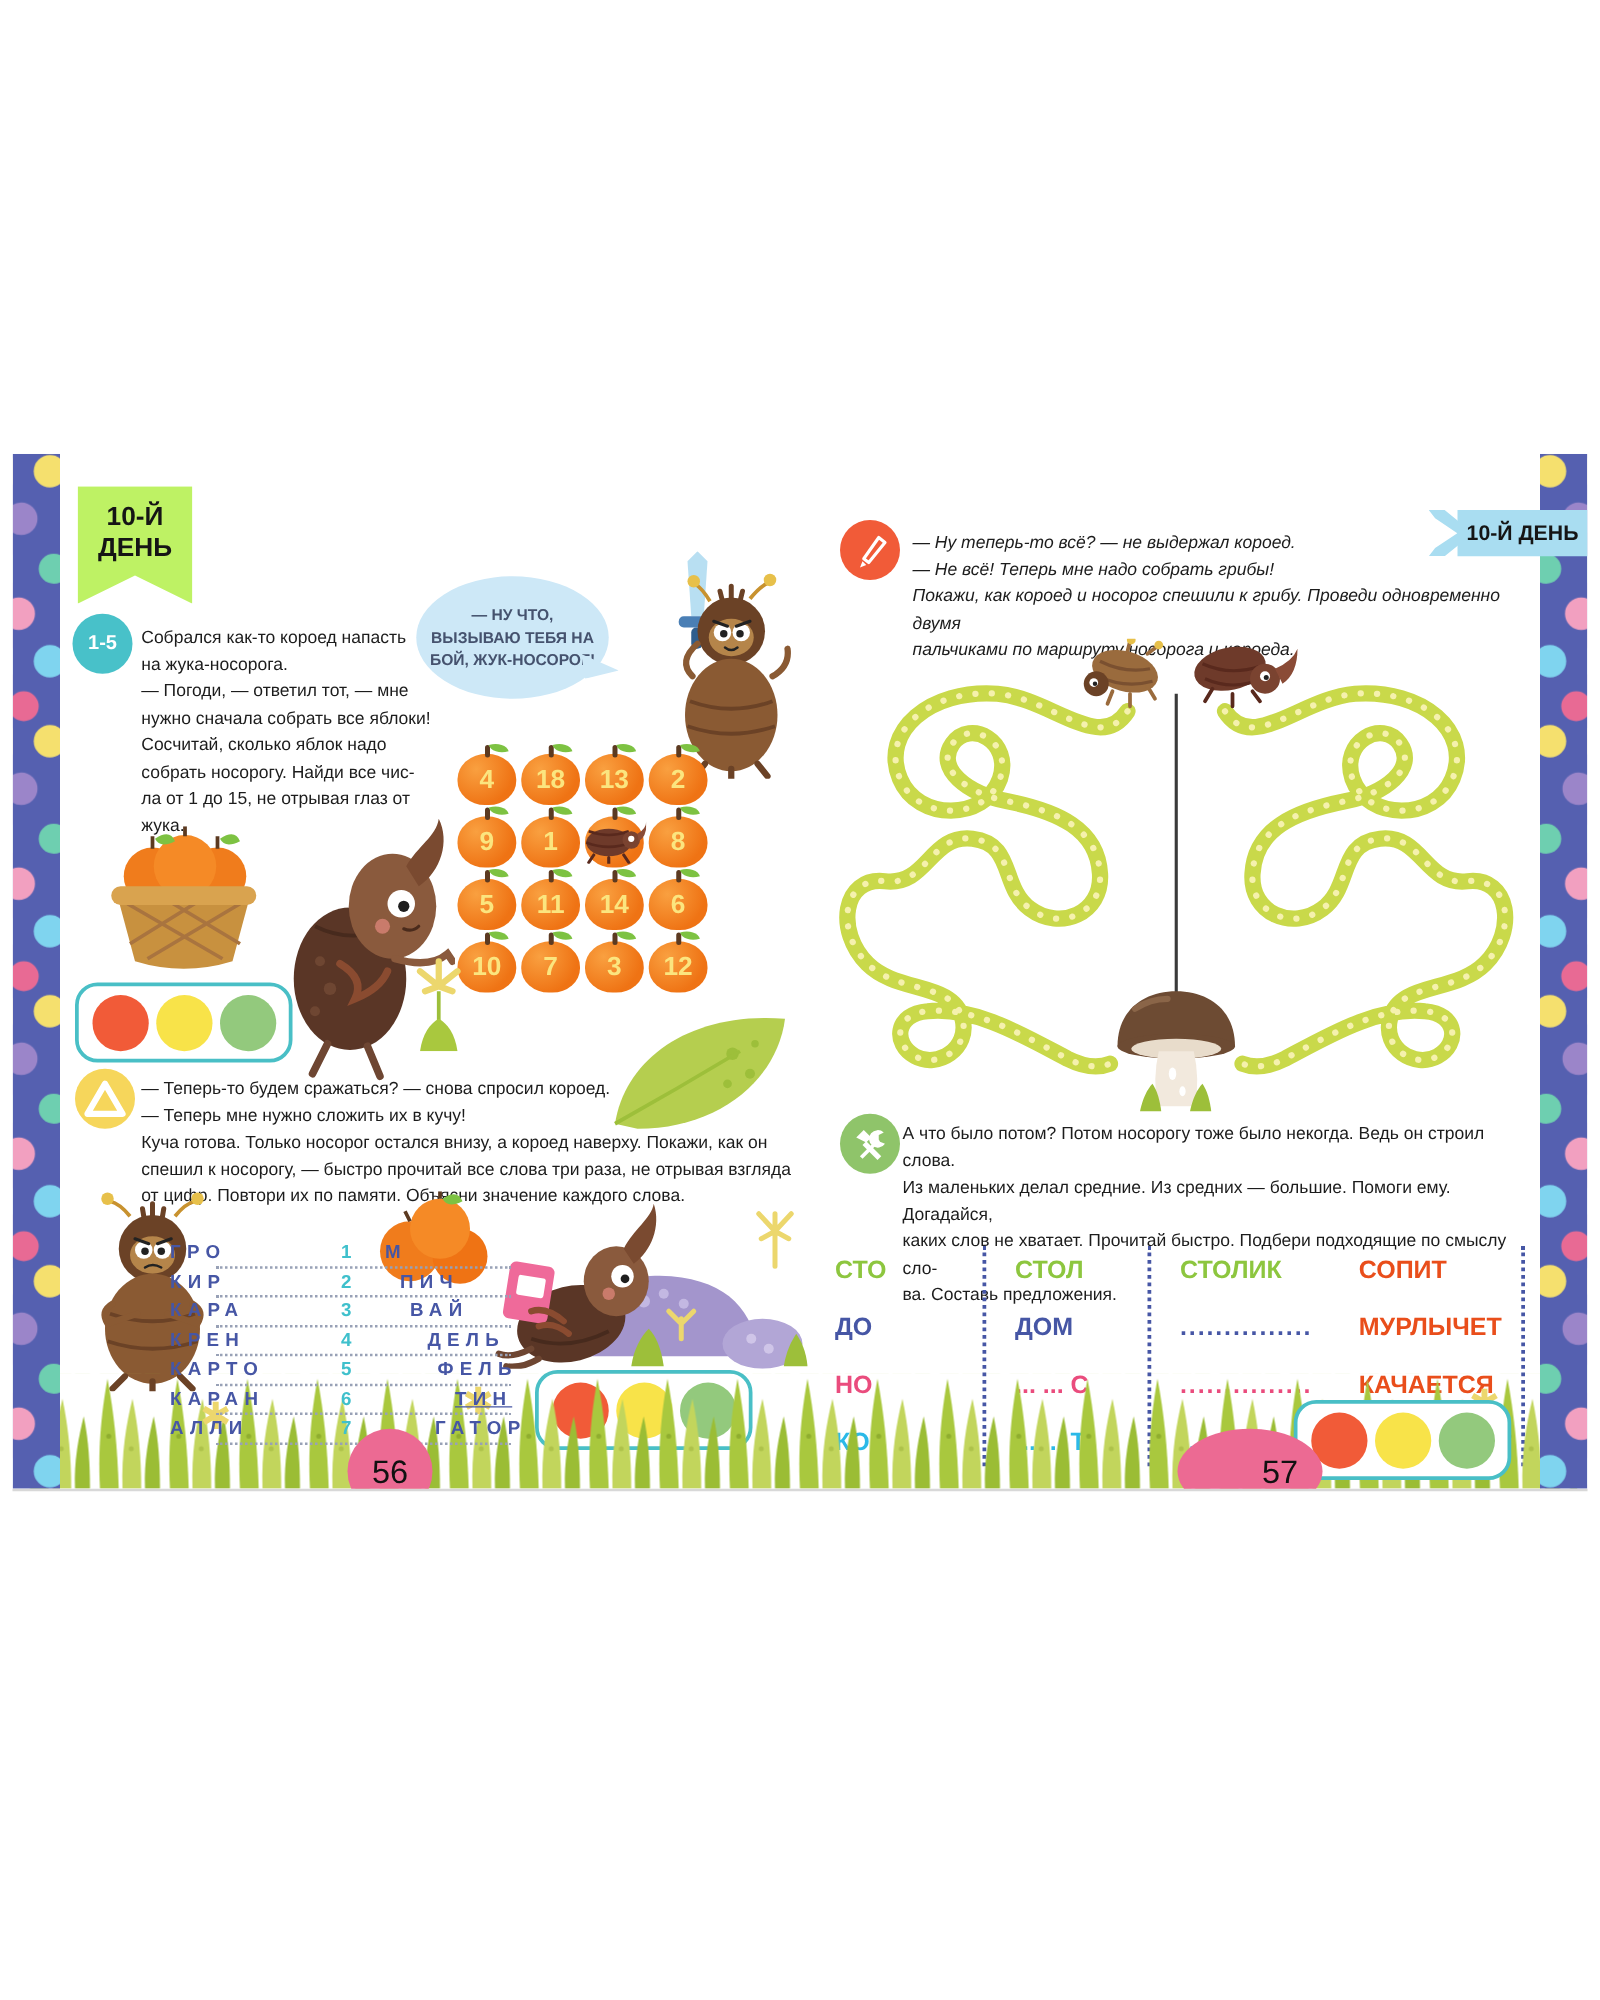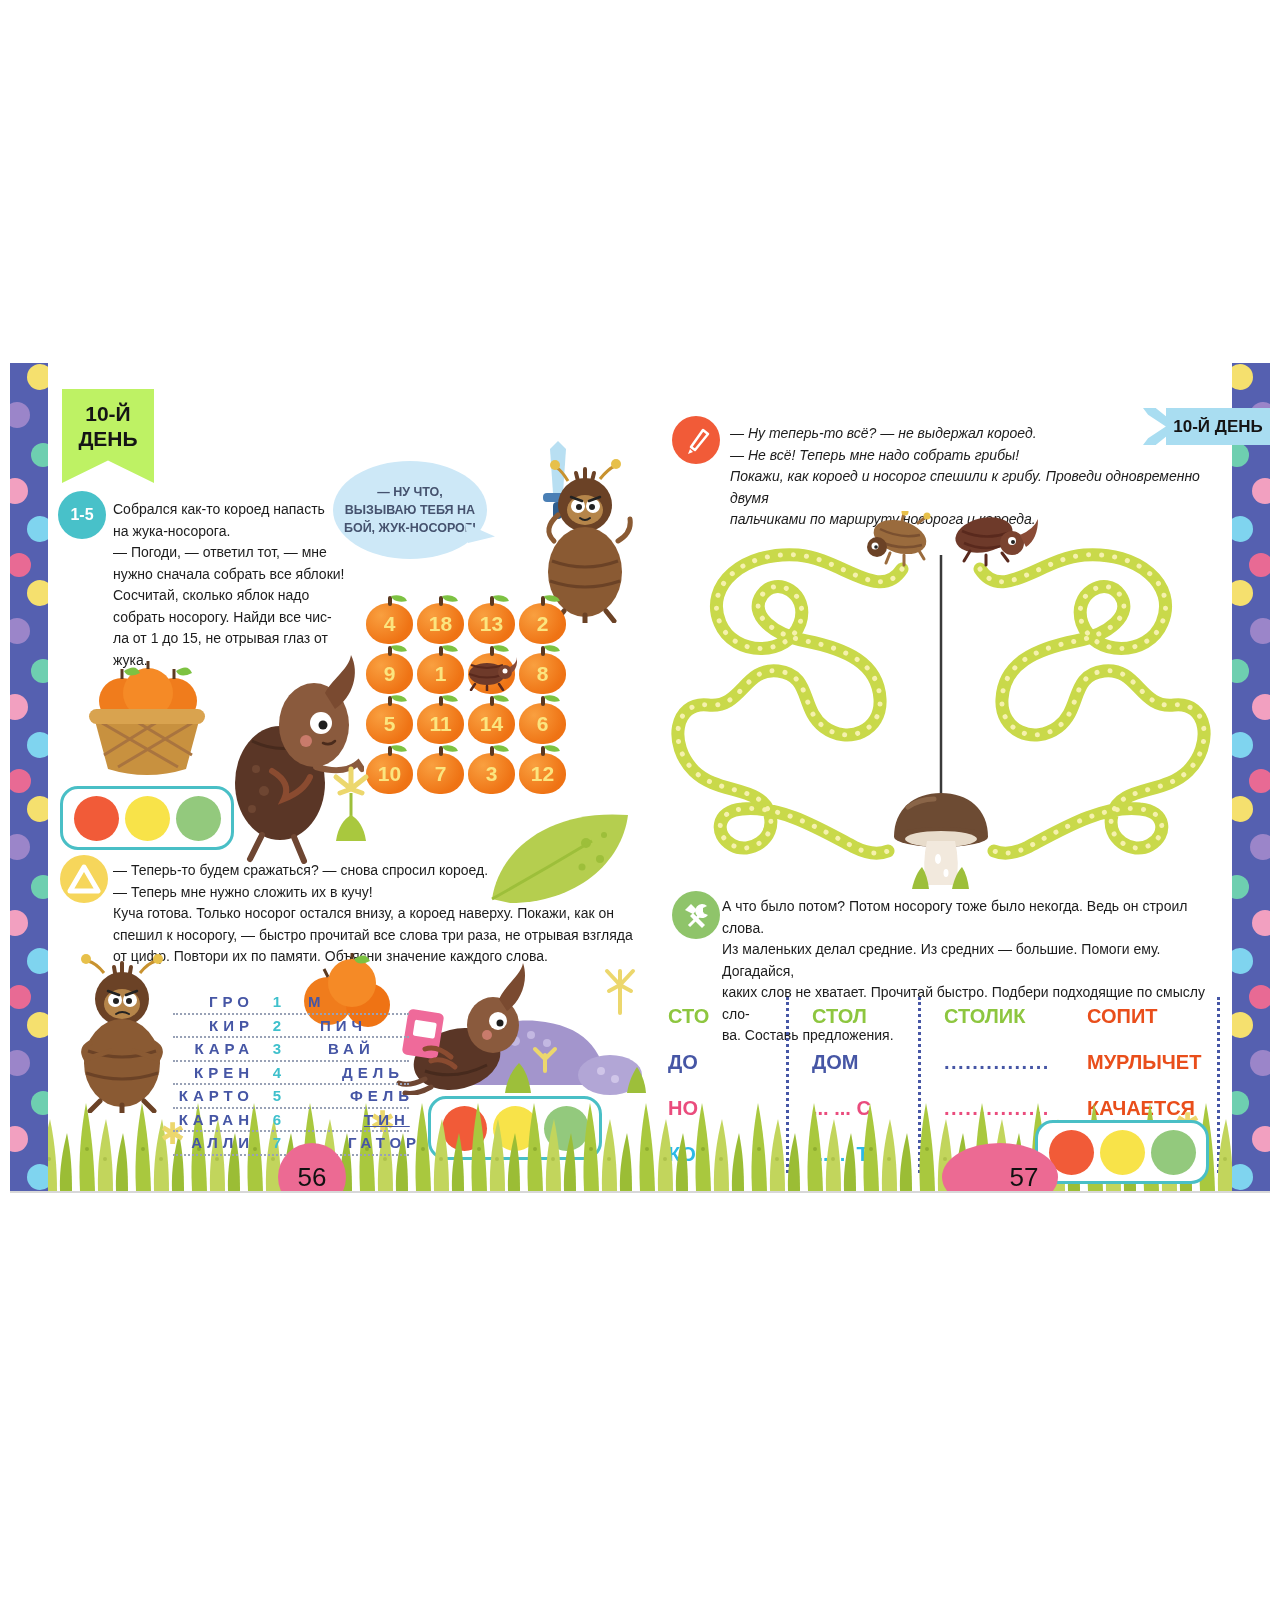--- a/index.html
+++ b/index.html
@@ -39,21 +39,21 @@
     color:#fbe57f;font-size:21px;font-weight:bold;}
   
   .tl{width:168px;height:58px;border:3.5px solid #49bfc6;border-radius:18px;background:#fff;
     display:flex;align-items:center;justify-content:center;gap:6px;}
   .tl .dot{width:45px;height:45px;border-radius:50%;}
   .tl .d1{background:#f15b38;} .tl .d2{background:#f8e349;} .tl .d3{background:#93c97d;}
   
   .ladder{left:126px;top:627px;width:310px;z-index:2;}
   .lrow{position:relative;display:grid;grid-template-columns:118px 46px 146px;height:23.5px;align-items:center;
     font-size:15px;font-weight:bold;letter-spacing:5px;color:#4656a5;}
-  .lrow .p{text-align:right;} .lrow .n{text-align:center;color:#3fc0cc;letter-spacing:0;} .lrow .s{text-align:left;}
+  .lrow .p{} .lrow .n{text-align:center;color:#3fc0cc;letter-spacing:0;} .lrow .s{text-align:left;}
   .lrow::after{content:"";position:absolute;left:12%;right:12%;bottom:-1px;border-top:2px dotted #98a1b6;}
   .lrow:nth-child(1) .s{padding-left:8px;} .lrow:nth-child(2) .s{padding-left:20px;}
   .lrow:nth-child(3) .s{padding-left:28px;} .lrow:nth-child(4) .s{padding-left:42px;}
   .lrow:nth-child(5) .s{padding-left:50px;} .lrow:nth-child(6) .s{padding-left:64px;text-decoration:underline;}
   .lrow:nth-child(7) .s{padding-left:48px;}
   
   .wtable{left:658px;top:630px;width:554px;height:186px;}
   .wrow{display:grid;grid-template-columns:144px 132px 143px 135px;height:46px;align-items:center;
     font-size:20px;font-weight:bold;}
   .wsep{position:absolute;top:4px;height:176px;border-left:3px dotted #4656a5;}

